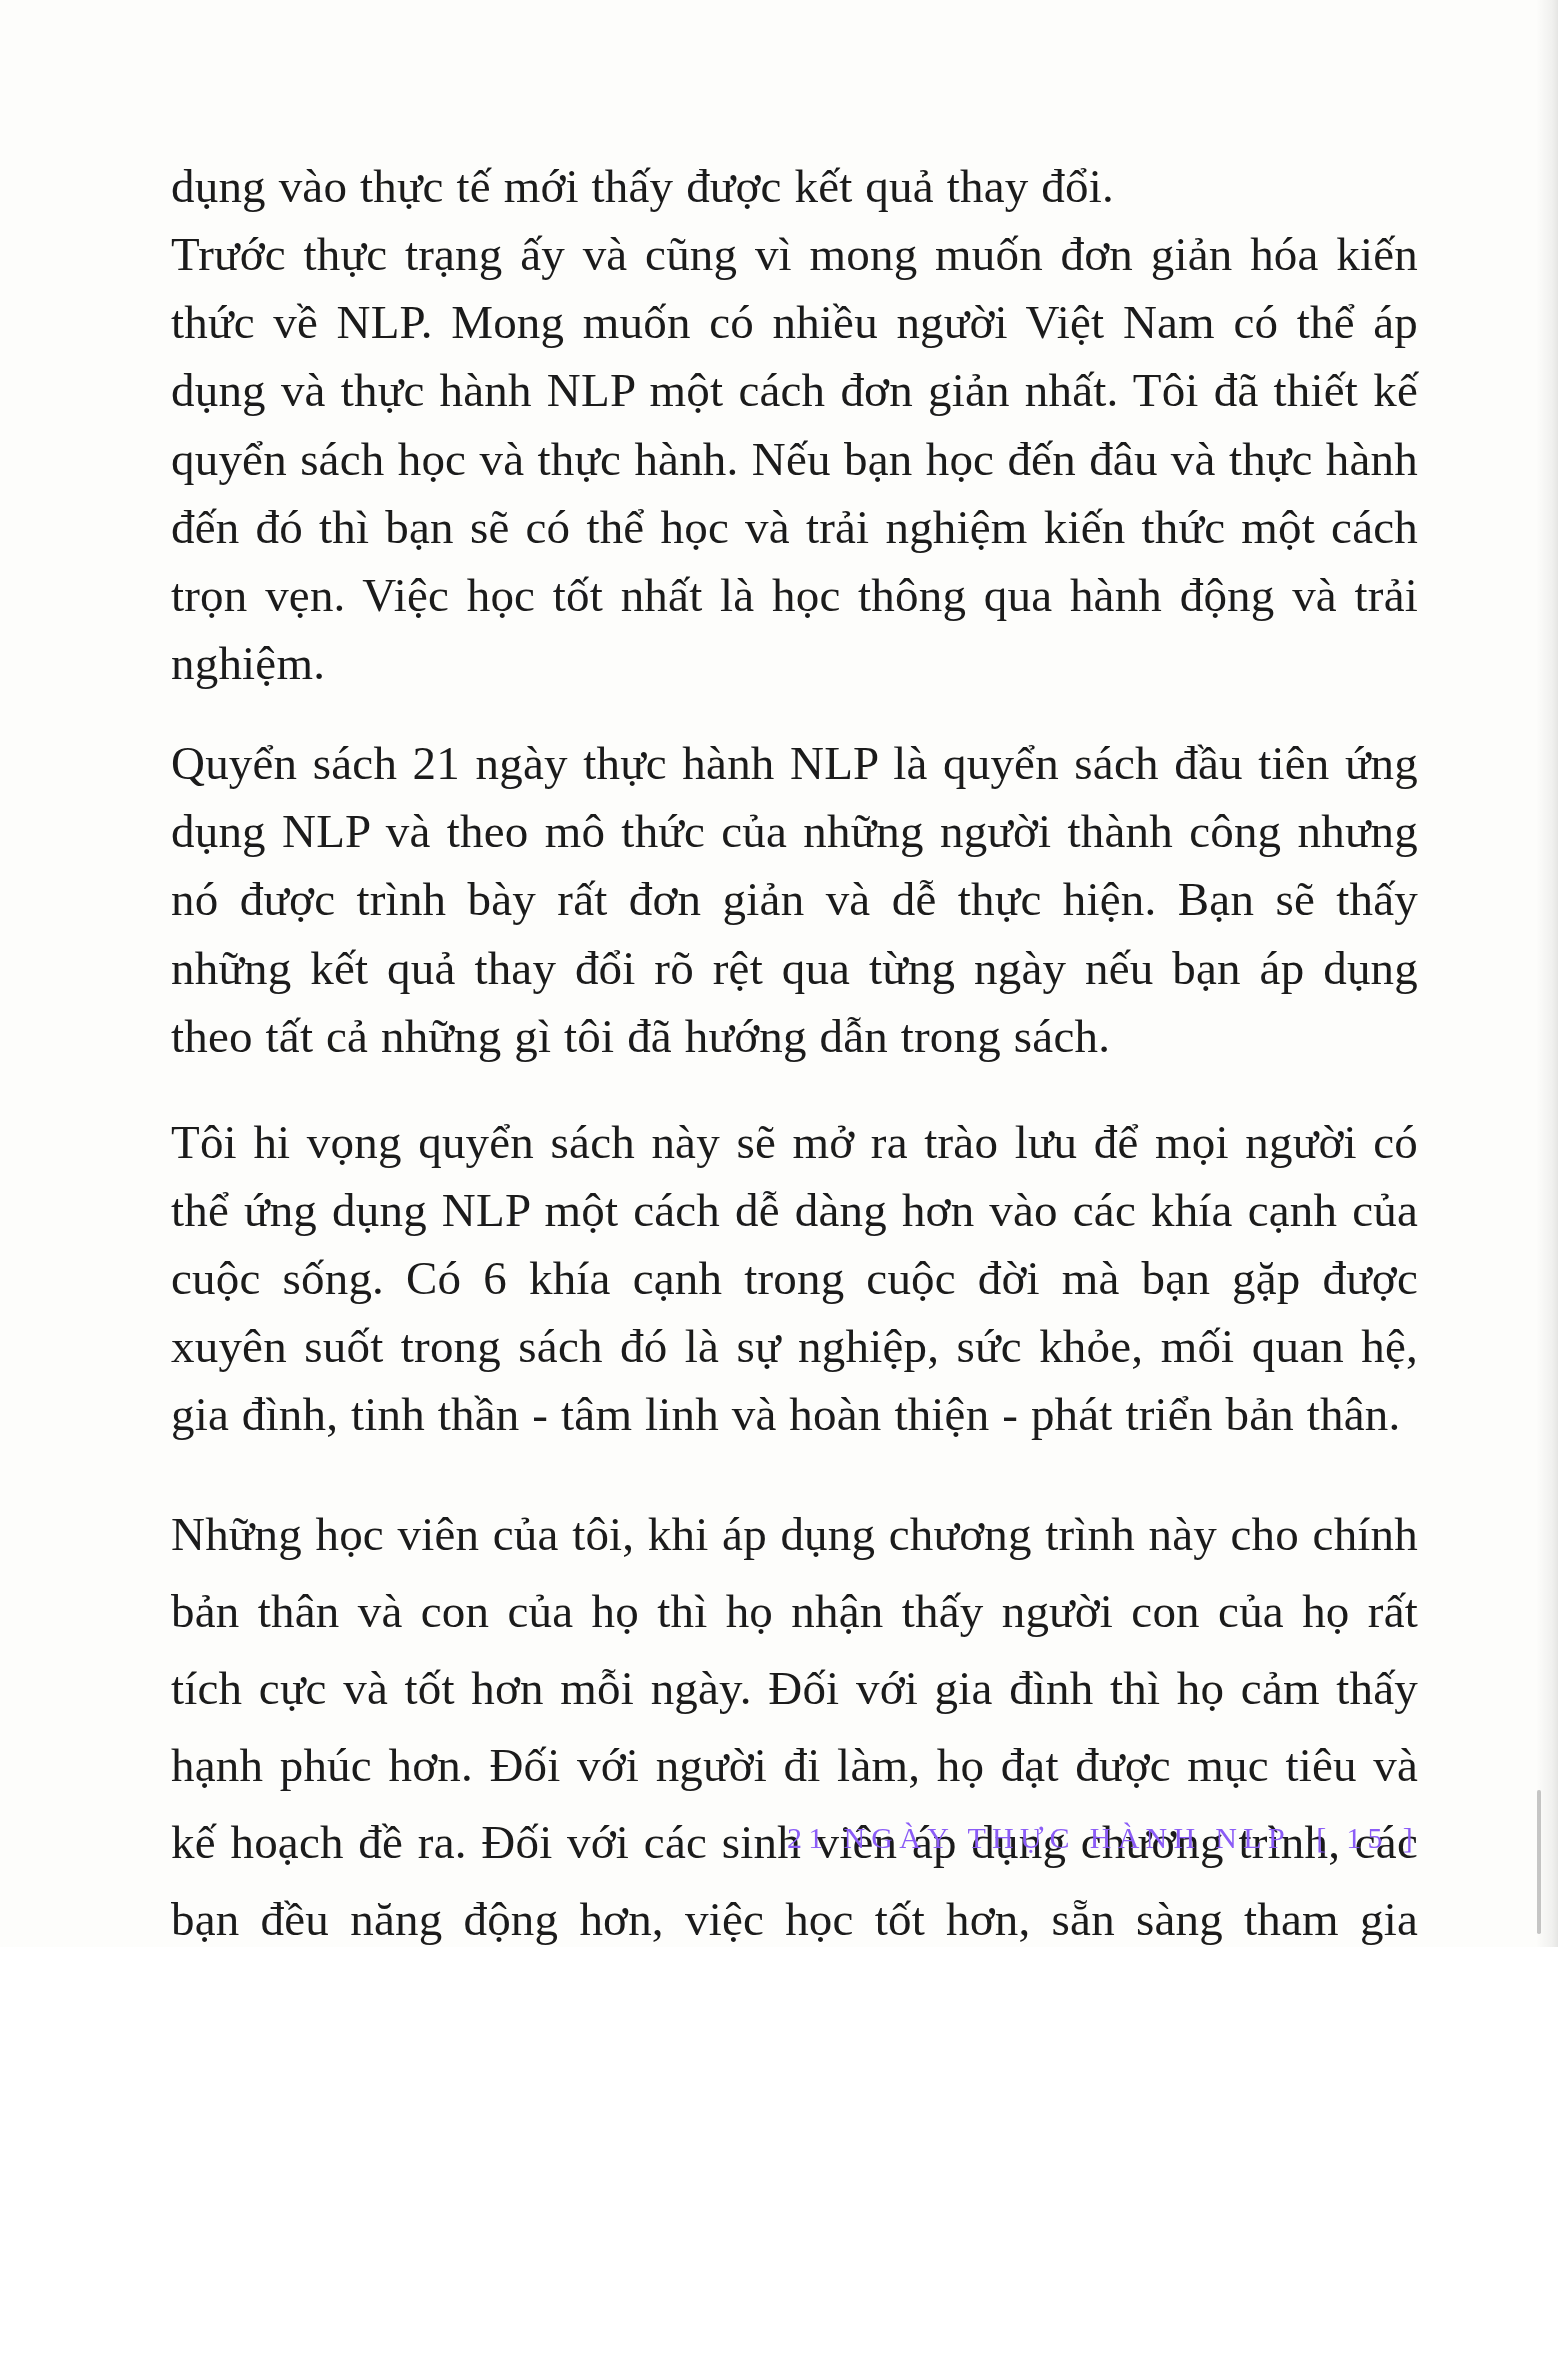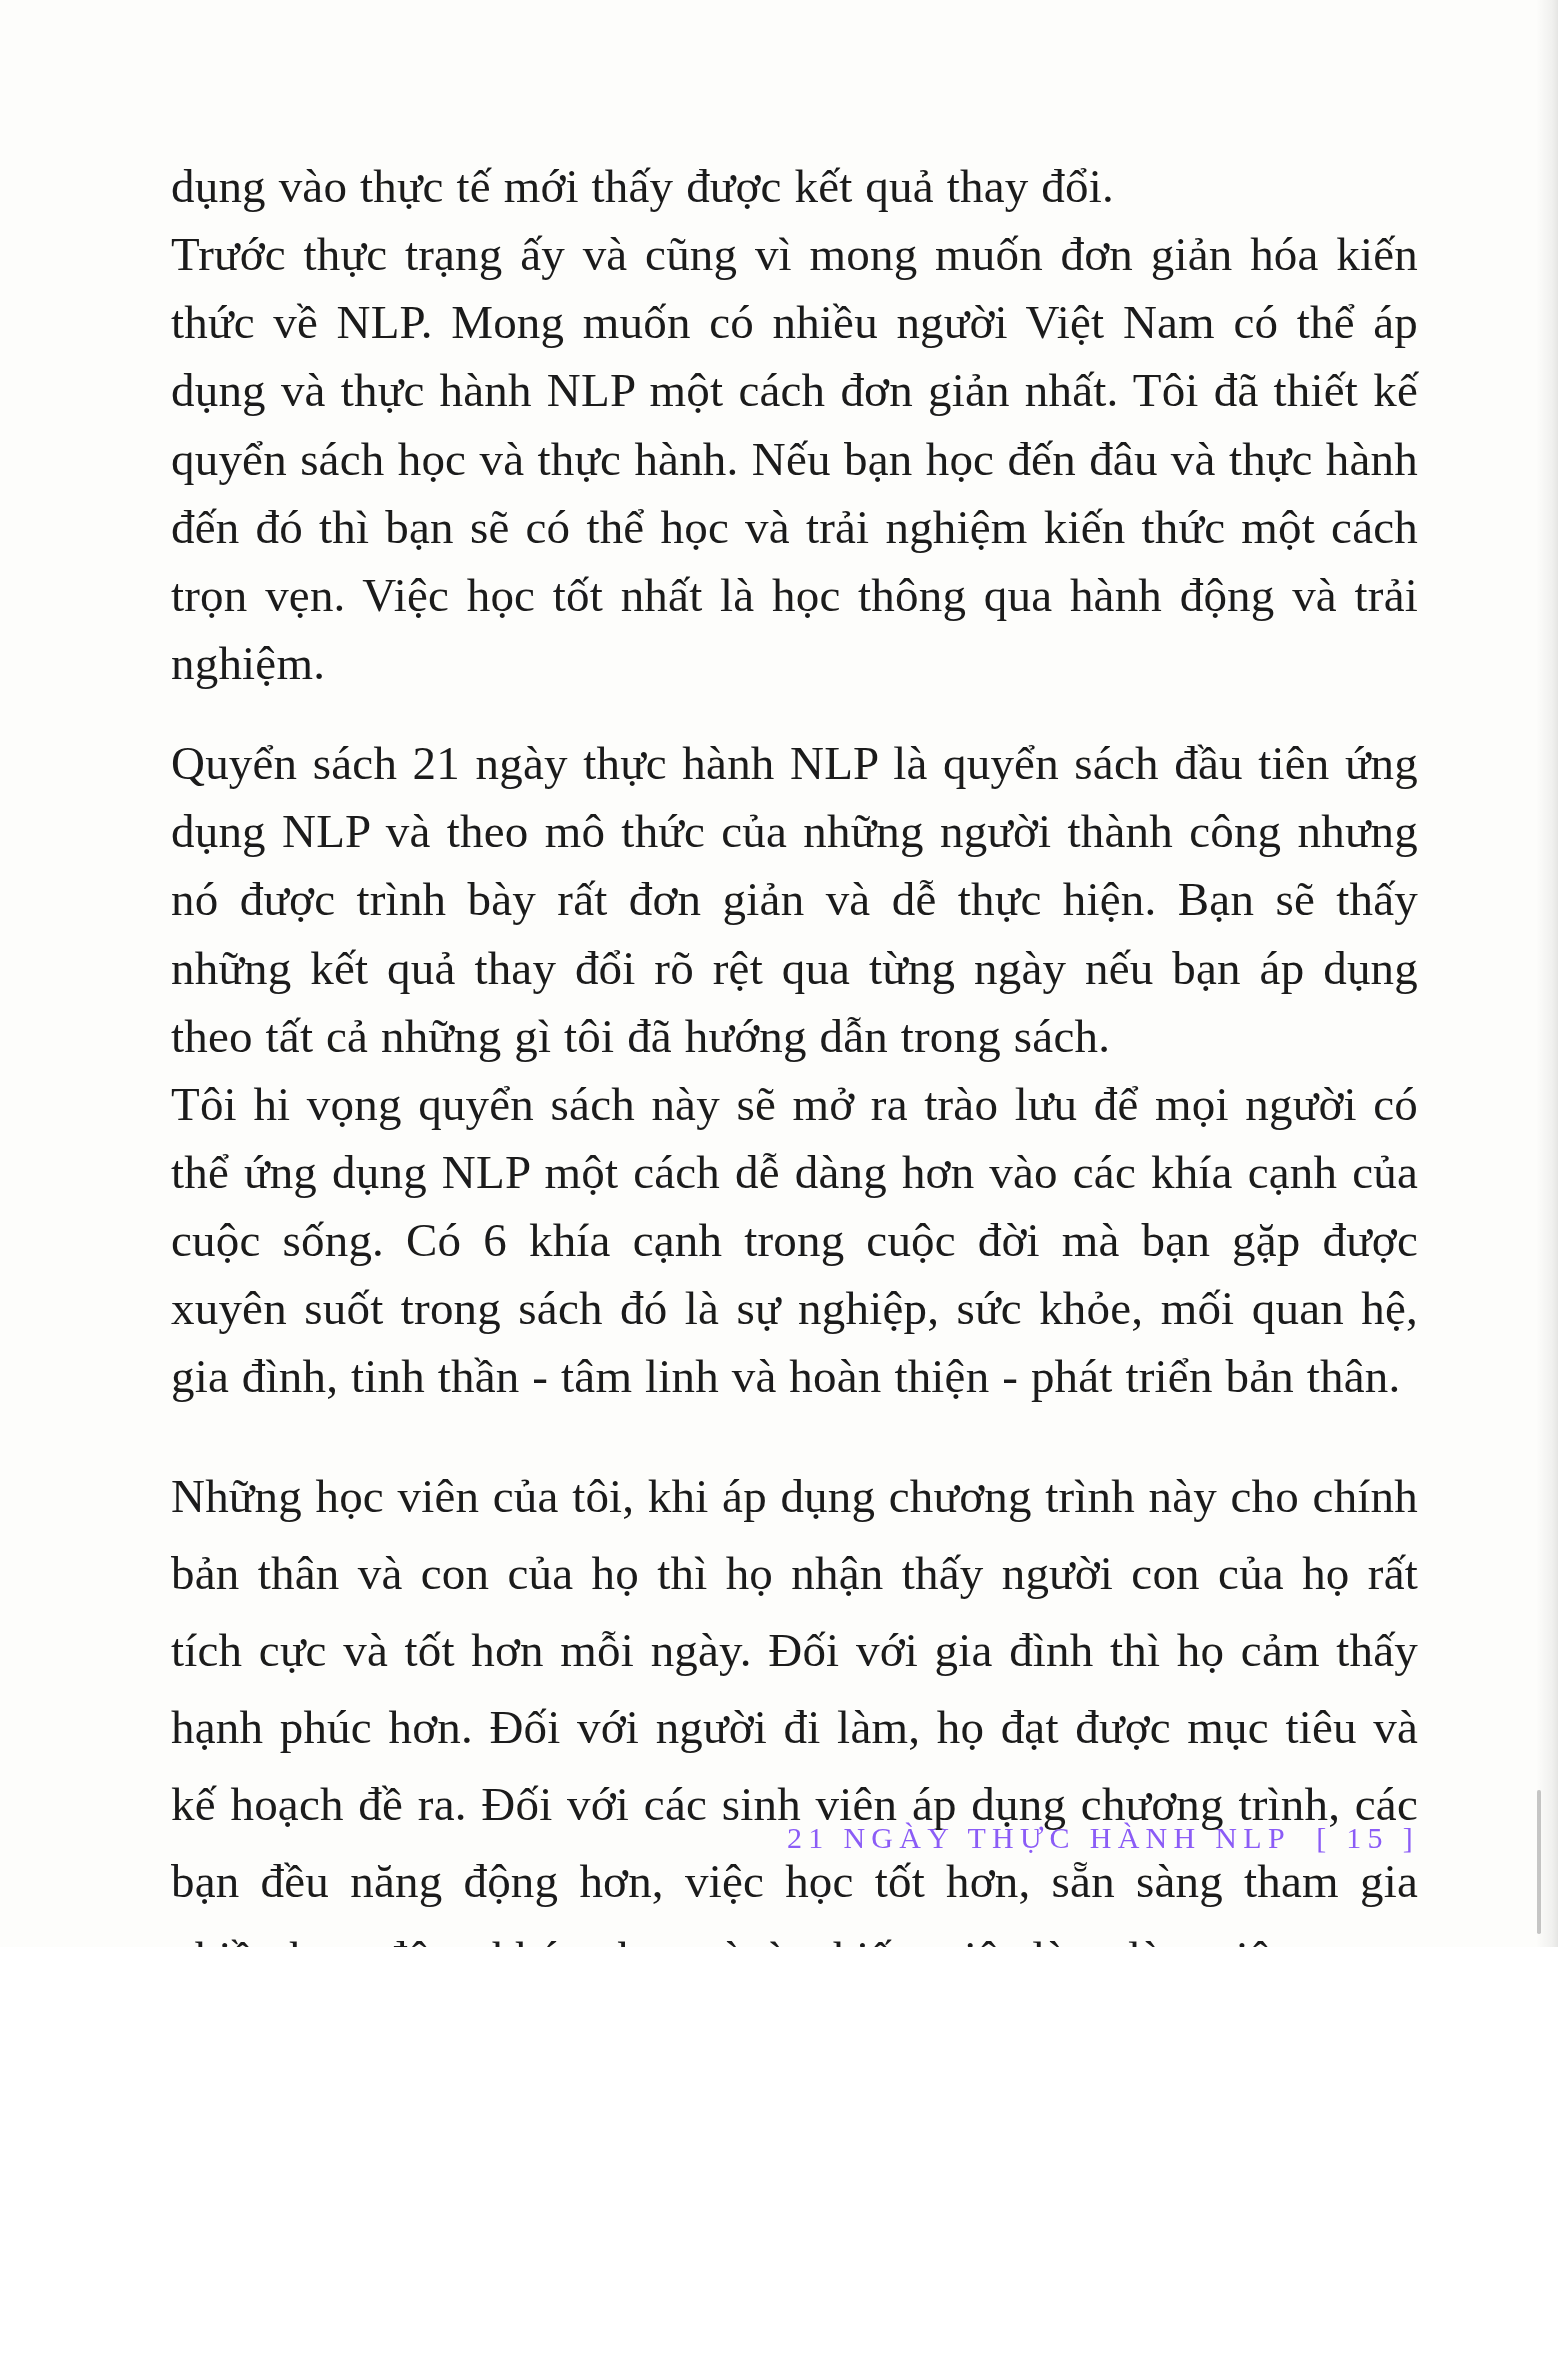--- a/index.html
+++ b/index.html
@@ -50,21 +50,21 @@
     font-size: 47px;
     line-height: 1.45;
     text-align: justify;
     letter-spacing: 0.2px;
     word-spacing: 0.9px;
   }
   .content p.para-lead {
     margin-top: 0;
   }
   .content p.gap-small { margin-top: 32px; }
-  .content p.gap-medium { }
+  .content p.gap-medium { margin-top: 38px; }
   .content p.gap-large { margin-top: 47px; }
   .content p.loose {
     line-height: 1.64;
   }
   .footer {
     position: absolute;
     right: 140px;
     bottom: 92px;
     font-size: 30px;
     letter-spacing: 6.3px;

